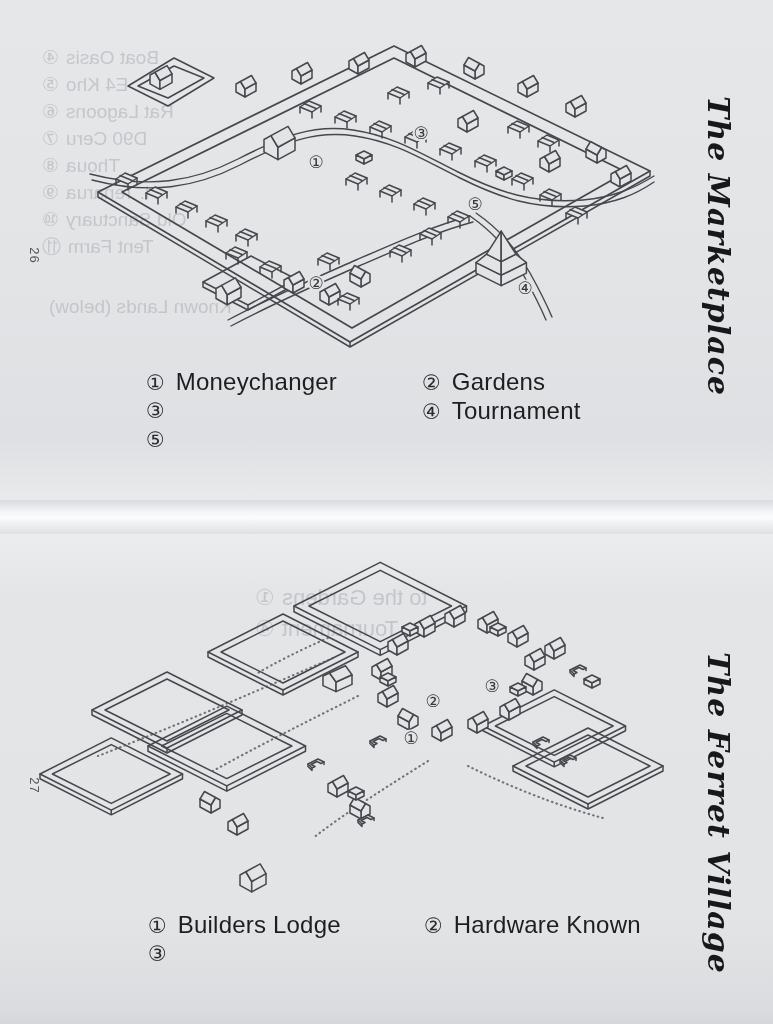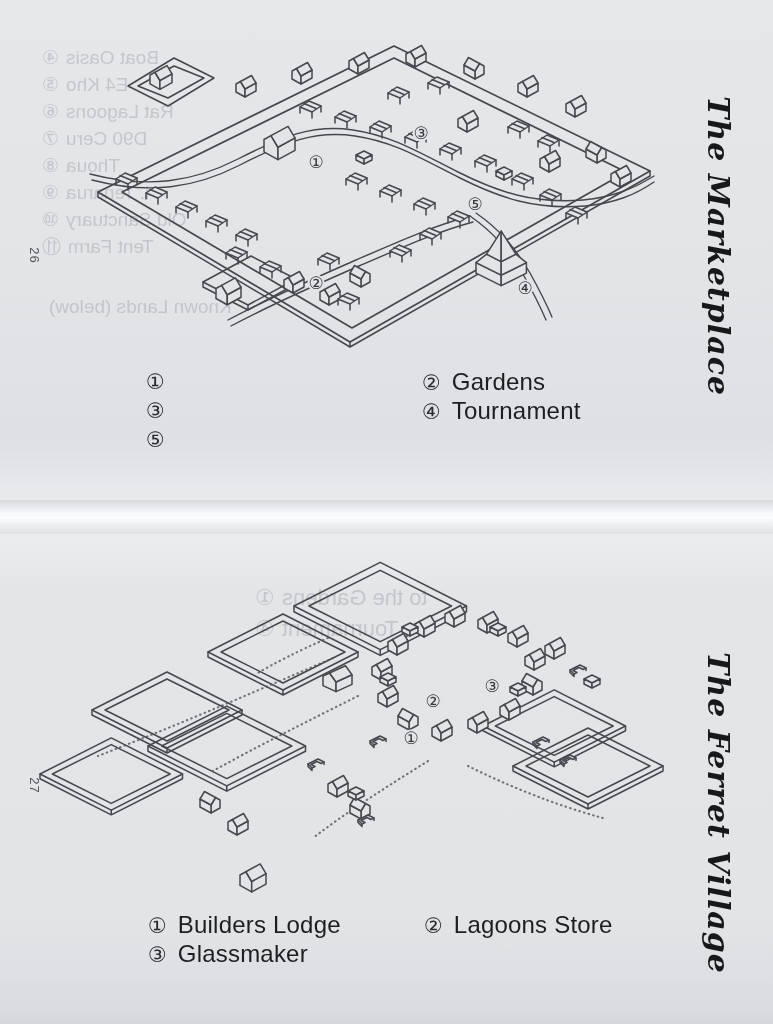--- a/index.html
+++ b/index.html
@@ -199,20 +199,21 @@
       </g>
     <g class="marker" transform="translate(387,180)">
         <circle r="8.5"></circle>
         <text y="6">⑤</text>
       </g>
   </svg>
 
   <div class="legend l26">
     <div class="lrow">
         <span class="lnum">①</span>
+        <span class="llabel">Moneychanger</span>
       </div>
     <div class="lrow">
         <span class="lnum">②</span>
         <span class="llabel">Gardens</span>
       </div>
     <div class="lrow">
         <span class="lnum">③</span>
       </div>
     <div class="lrow">
         <span class="lnum">④</span>
@@ -306,23 +307,22 @@
       </g>
   </svg>
 
   <div class="legend l27" style="top:378px;">
     <div class="lrow">
         <span class="lnum">①</span>
         <span class="llabel">Builders Lodge</span>
       </div>
     <div class="lrow">
         <span class="lnum">②</span>
-        <span class="llabel">Lagoons Store</span>
+        <span class="llabel">Hardware Known</span>
       </div>
     <div class="lrow">
         <span class="lnum">③</span>
-        <span class="llabel">Glassmaker</span>
       </div>
   </div>
 
   <div class="pagenum p27" style="top:244px;">27</div>
   <div class="vtitle t2" style="top:118px;">The Ferret Village</div>
 </section>
 
 </body></html>

